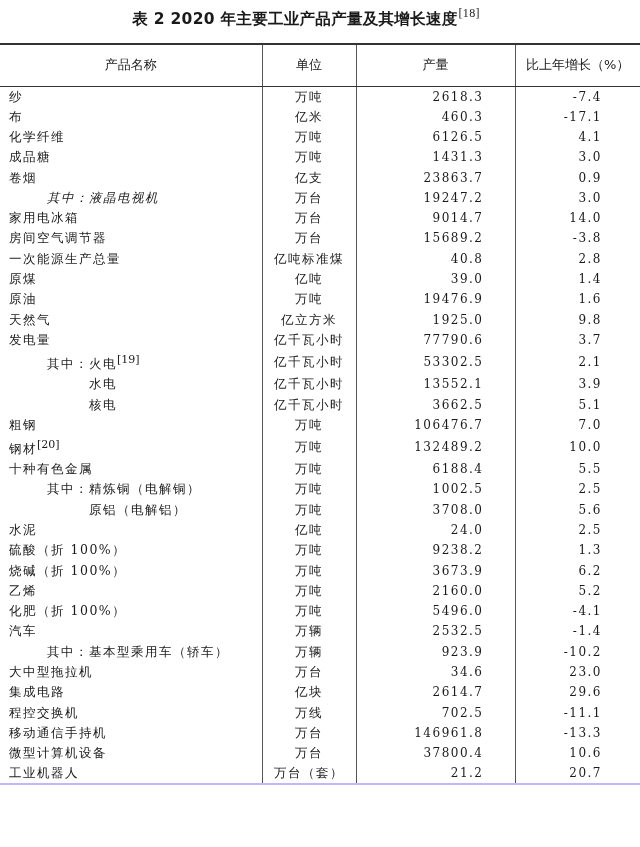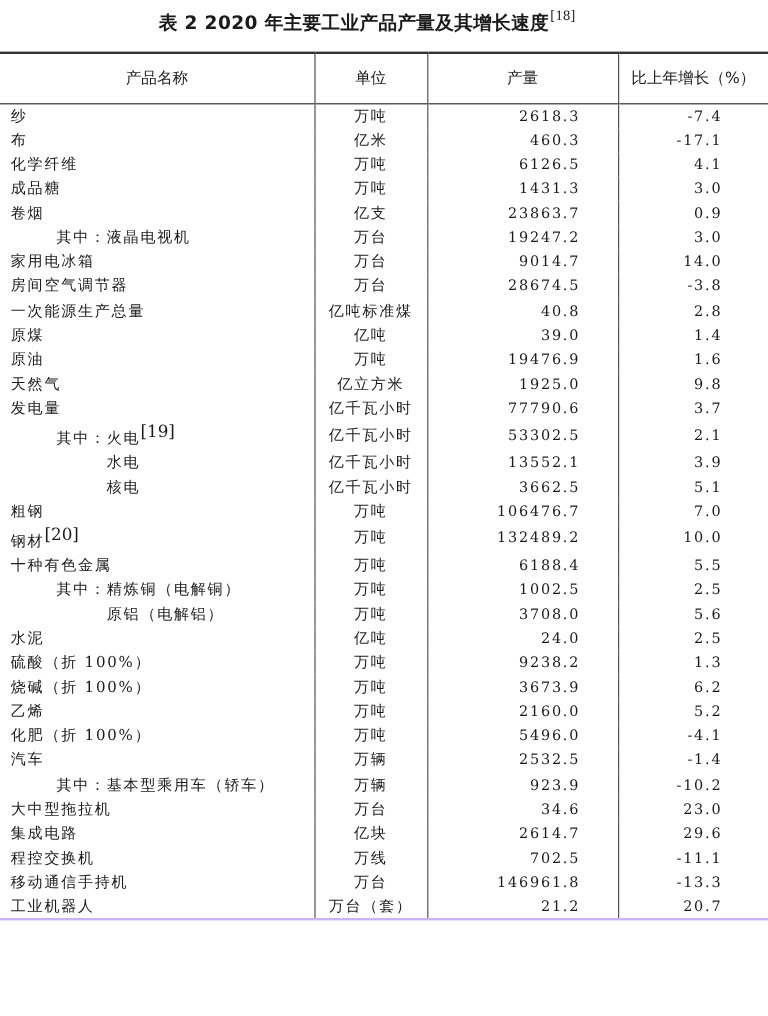--- a/index.html
+++ b/index.html
@@ -15,21 +15,21 @@
   .tbl th + th, .tbl td + td { border-left: 1.2px solid #555; }
   .tbl tbody tr { height: 20.3px; }
   .tbl tbody td { font-size: 12.5px; padding: 0; line-height: 20px; white-space: nowrap; letter-spacing: 1.5px; }
   .tbl tbody tr:last-child td { border-bottom: 2px solid #c4b5fd; }
   .c-name { text-align: left; padding-left: 9px !important; }
   .c-unit { text-align: center; }
   .c-val { text-align: right; padding-right: 31px !important; font-family: "DejaVu Serif", serif; letter-spacing: 0.5px; font-size: 12px !important; }
   .c-grow { text-align: right; padding-right: 38px !important; font-family: "DejaVu Serif", serif; letter-spacing: 0.5px; font-size: 12px !important; }
   .ind1 { padding-left: 38px; }
   .ind2 { padding-left: 80px; }
-  sup.n { font-size: 14px; vertical-align: 5px; letter-spacing: 0; }
+  sup.n { font-size: 11px; vertical-align: 5px; letter-spacing: 0; }
   col.w1 { width: 262px; } col.w2 { width: 94px; } col.w3 { width: 159px; } col.w4 { width: 125px; }
 </style>
 </head>
 <body>
 
 <div class="title"><span>表 2   2020 年主要工业产品产量及其增长速度</span><sup>[18]</sup></div>
 
 <table class="tbl">
   <colgroup>
       <col class="w1">
@@ -70,35 +70,35 @@
         <td class="c-val">1431.3</td>
         <td class="c-grow">3.0</td>
       </tr>
       <tr>
         <td class="c-name"><span class="">卷烟</span></td>
         <td class="c-unit">亿支</td>
         <td class="c-val">23863.7</td>
         <td class="c-grow">0.9</td>
       </tr>
       <tr>
-        <td class="c-name"><span class="ind1" style="display: inline-block;">其中：液晶电视机</span></td>
+        <td class="c-name"><span class="ind1" style="display: inline-block; font-style: italic;">其中：液晶电视机</span></td>
         <td class="c-unit">万台</td>
         <td class="c-val">19247.2</td>
         <td class="c-grow">3.0</td>
       </tr>
       <tr>
         <td class="c-name"><span class="">家用电冰箱</span></td>
         <td class="c-unit">万台</td>
         <td class="c-val">9014.7</td>
         <td class="c-grow">14.0</td>
       </tr>
       <tr>
         <td class="c-name"><span class="">房间空气调节器</span></td>
         <td class="c-unit">万台</td>
-        <td class="c-val">28674.5</td>
+        <td class="c-val">15689.2</td>
         <td class="c-grow">-3.8</td>
       </tr>
       <tr>
         <td class="c-name"><span class="">一次能源生产总量</span></td>
         <td class="c-unit">亿吨标准煤</td>
         <td class="c-val">40.8</td>
         <td class="c-grow">2.8</td>
       </tr>
       <tr>
         <td class="c-name"><span class="">原煤</span></td>
@@ -232,19 +232,25 @@
         <td class="c-val">702.5</td>
         <td class="c-grow">-11.1</td>
       </tr>
       <tr>
         <td class="c-name"><span class="">移动通信手持机</span></td>
         <td class="c-unit">万台</td>
         <td class="c-val">146961.8</td>
         <td class="c-grow">-13.3</td>
       </tr>
       <tr>
+        <td class="c-name"><span class="">微型计算机设备</span></td>
+        <td class="c-unit">万台</td>
+        <td class="c-val">37800.4</td>
+        <td class="c-grow">10.6</td>
+      </tr>
+      <tr>
         <td class="c-name"><span class="">工业机器人</span></td>
         <td class="c-unit">万台（套）</td>
         <td class="c-val">21.2</td>
         <td class="c-grow">20.7</td>
       </tr>
     </tbody>
 </table>
 
 </body></html>

